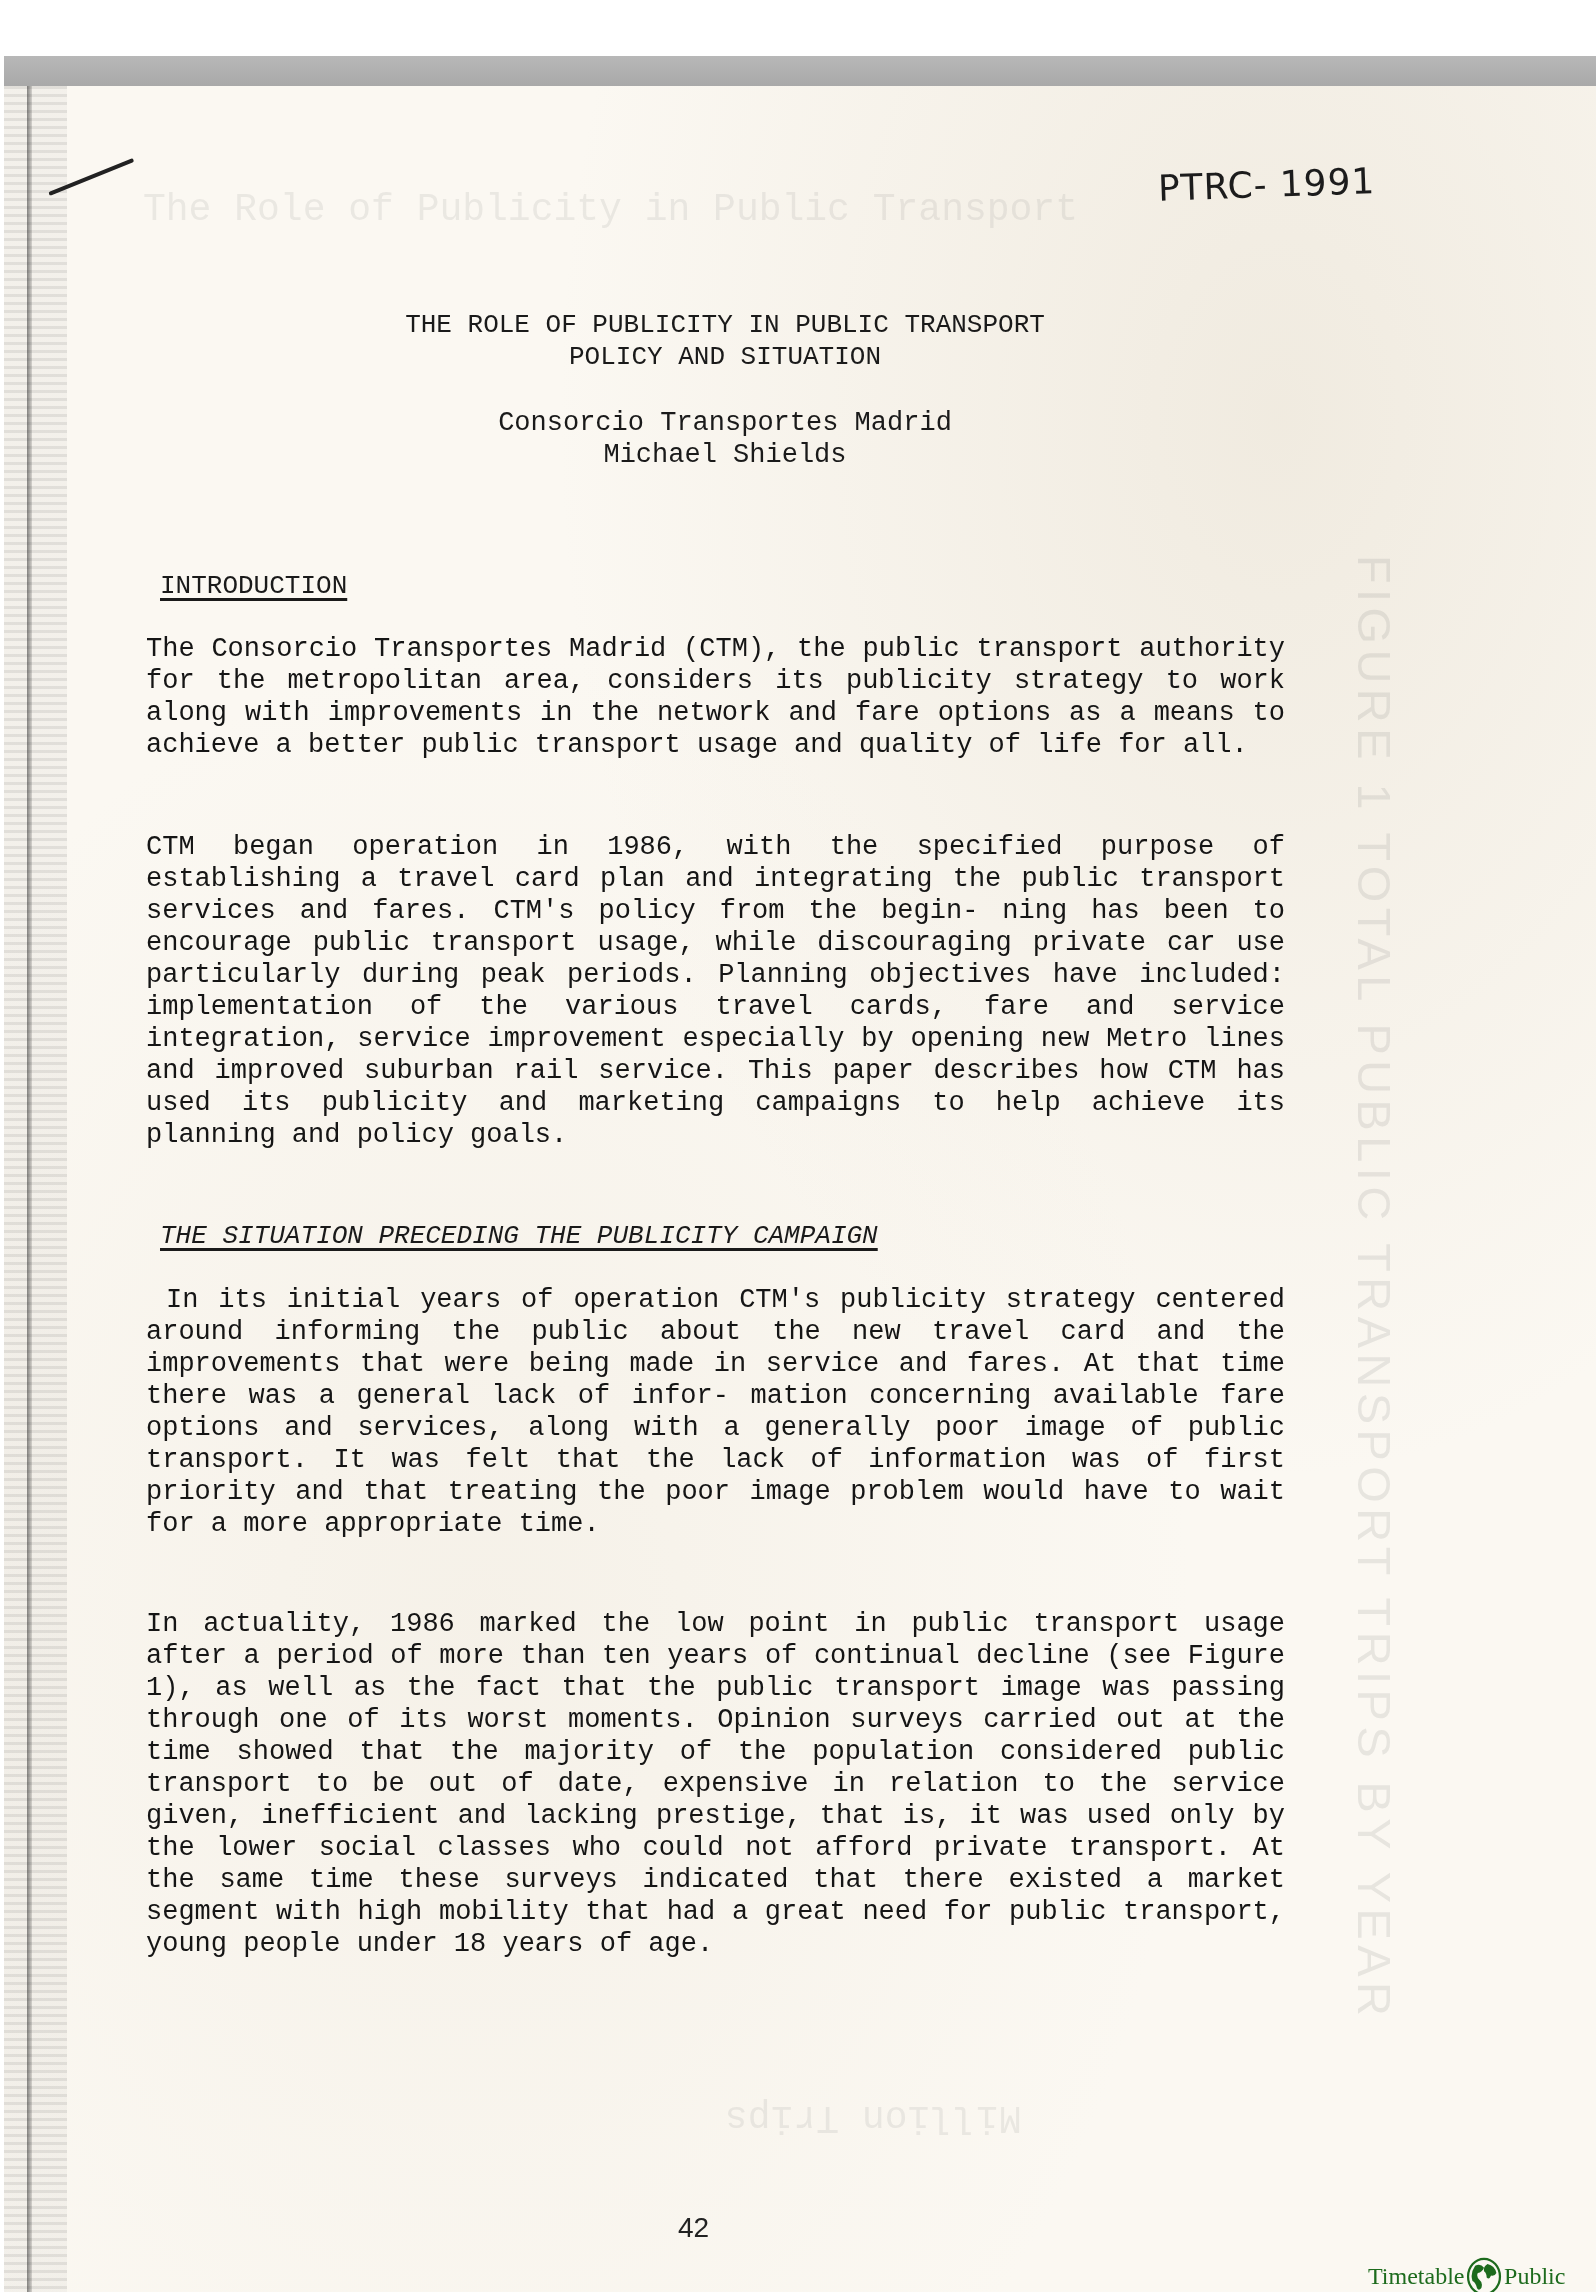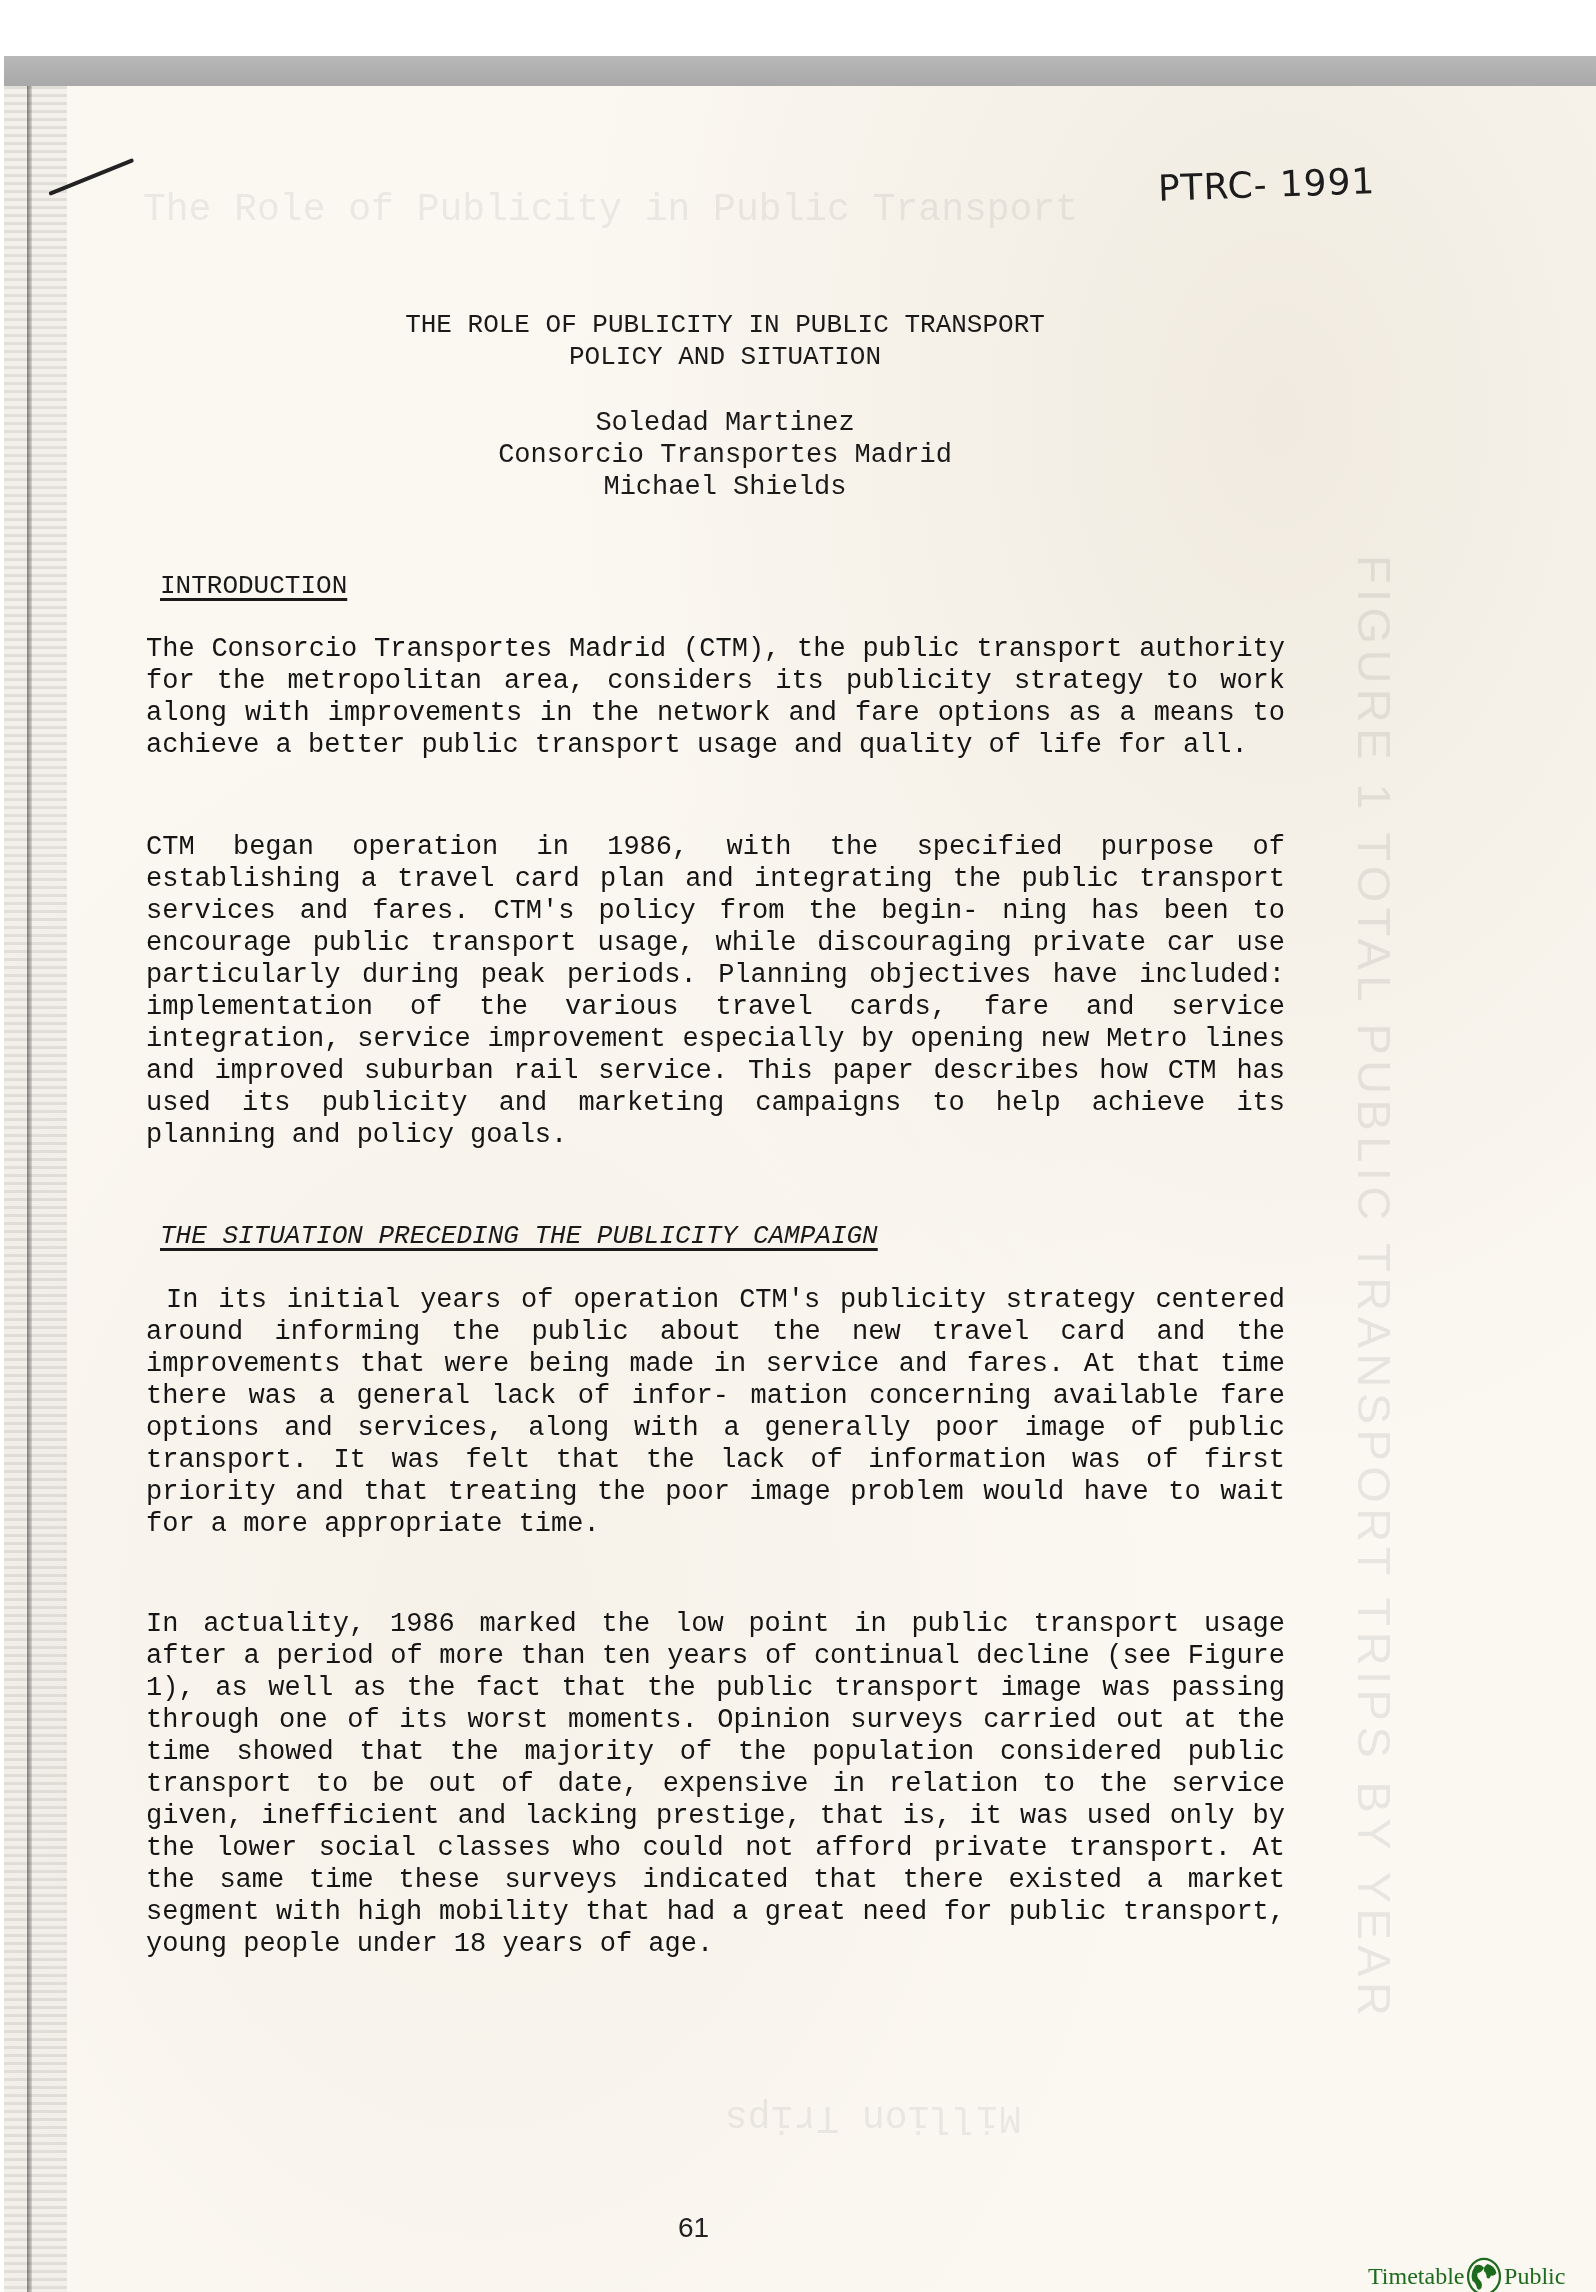--- a/index.html
+++ b/index.html
@@ -84,34 +84,33 @@
 <div class="bleed" style="left:725px; top:2096px; transform:rotate(180deg);">Million Trips</div>
 
 <div class="handwritten">PTRC- 1991</div>
 
 <div class="title-block">
   <div>THE ROLE OF PUBLICITY IN PUBLIC TRANSPORT</div>
   <div>POLICY AND SITUATION</div>
 </div>
 
 <div class="authors">
-  <div>Soledad Martinez</div>
   <div>Consorcio Transportes Madrid</div>
   <div>Michael Shields</div>
 </div>
 
 <div class="heading" style="top:570px;">INTRODUCTION</div>
 <div class="para" style="top:633px;font-family:Liberation Mono, monospace;">The Consorcio Transportes Madrid (CTM), the public transport authority for the metropolitan area, considers its publicity strategy to work along with improvements in the network and fare options as a means to achieve a better public transport usage and quality of life for all.</div>
 <div class="para" style="top:831px;">CTM began operation in 1986, with the specified purpose of establishing a travel card plan and integrating the public transport services and fares. CTM's policy from the begin- ning has been to encourage public transport usage, while discouraging private car use particularly during peak periods. Planning objectives have included: implementation of the various travel cards, fare and service integration, service improvement especially by opening new Metro lines and improved suburban rail service. This paper describes how CTM has used its publicity and marketing campaigns to help achieve its planning and policy goals.</div>
 
 <div class="heading" style="top:1220px;font-style:italic;">THE SITUATION PRECEDING THE PUBLICITY CAMPAIGN</div>
 <div class="para" style="top:1284px; white-space:pre-wrap;"> In its initial years of operation CTM's publicity strategy centered around informing the public about the new travel card and the improvements that were being made in service and fares. At that time there was a general lack of infor- mation concerning available fare options and services, along with a generally poor image of public transport. It was felt that the lack of information was of first priority and that treating the poor image problem would have to wait for a more appropriate time.</div>
 <div class="para" style="top:1608px;">In actuality, 1986 marked the low point in public transport usage after a period of more than ten years of continual decline (see Figure 1), as well as the fact that the public transport image was passing through one of its worst moments. Opinion surveys carried out at the time showed that the majority of the population considered public transport to be out of date, expensive in relation to the service given, inefficient and lacking prestige, that is, it was used only by the lower social classes who could not afford private transport. At the same time these surveys indicated that there existed a market segment with high mobility that had a great need for public transport, young people under 18 years of age.</div>
 
-<div class="page-number">61</div>
+<div class="page-number">42</div>
 
 <div class="logo">
   <span>Timetable</span>
   <svg width="36" height="39" viewBox="0 0 40 44">
     <ellipse cx="20" cy="22" rx="18" ry="20" fill="none" stroke="#1d6b1d" stroke-width="2.5"></ellipse>
     <path d="M10 10 q6 -3 10 2 q-2 5 -7 6 q-2 4 2 8 q4 3 2 9 q-3 4 -5 0 q-1 -6 -5 -8 q-3 -8 3 -17z" fill="#1d6b1d"></path>
     <path d="M24 8 q8 2 10 10 q-2 4 -6 3 q-2 5 -5 2 q0 -5 -3 -7 q-1 -5 4 -8z" fill="#1d6b1d"></path>
   </svg>
   <span>Public</span>
 </div>

